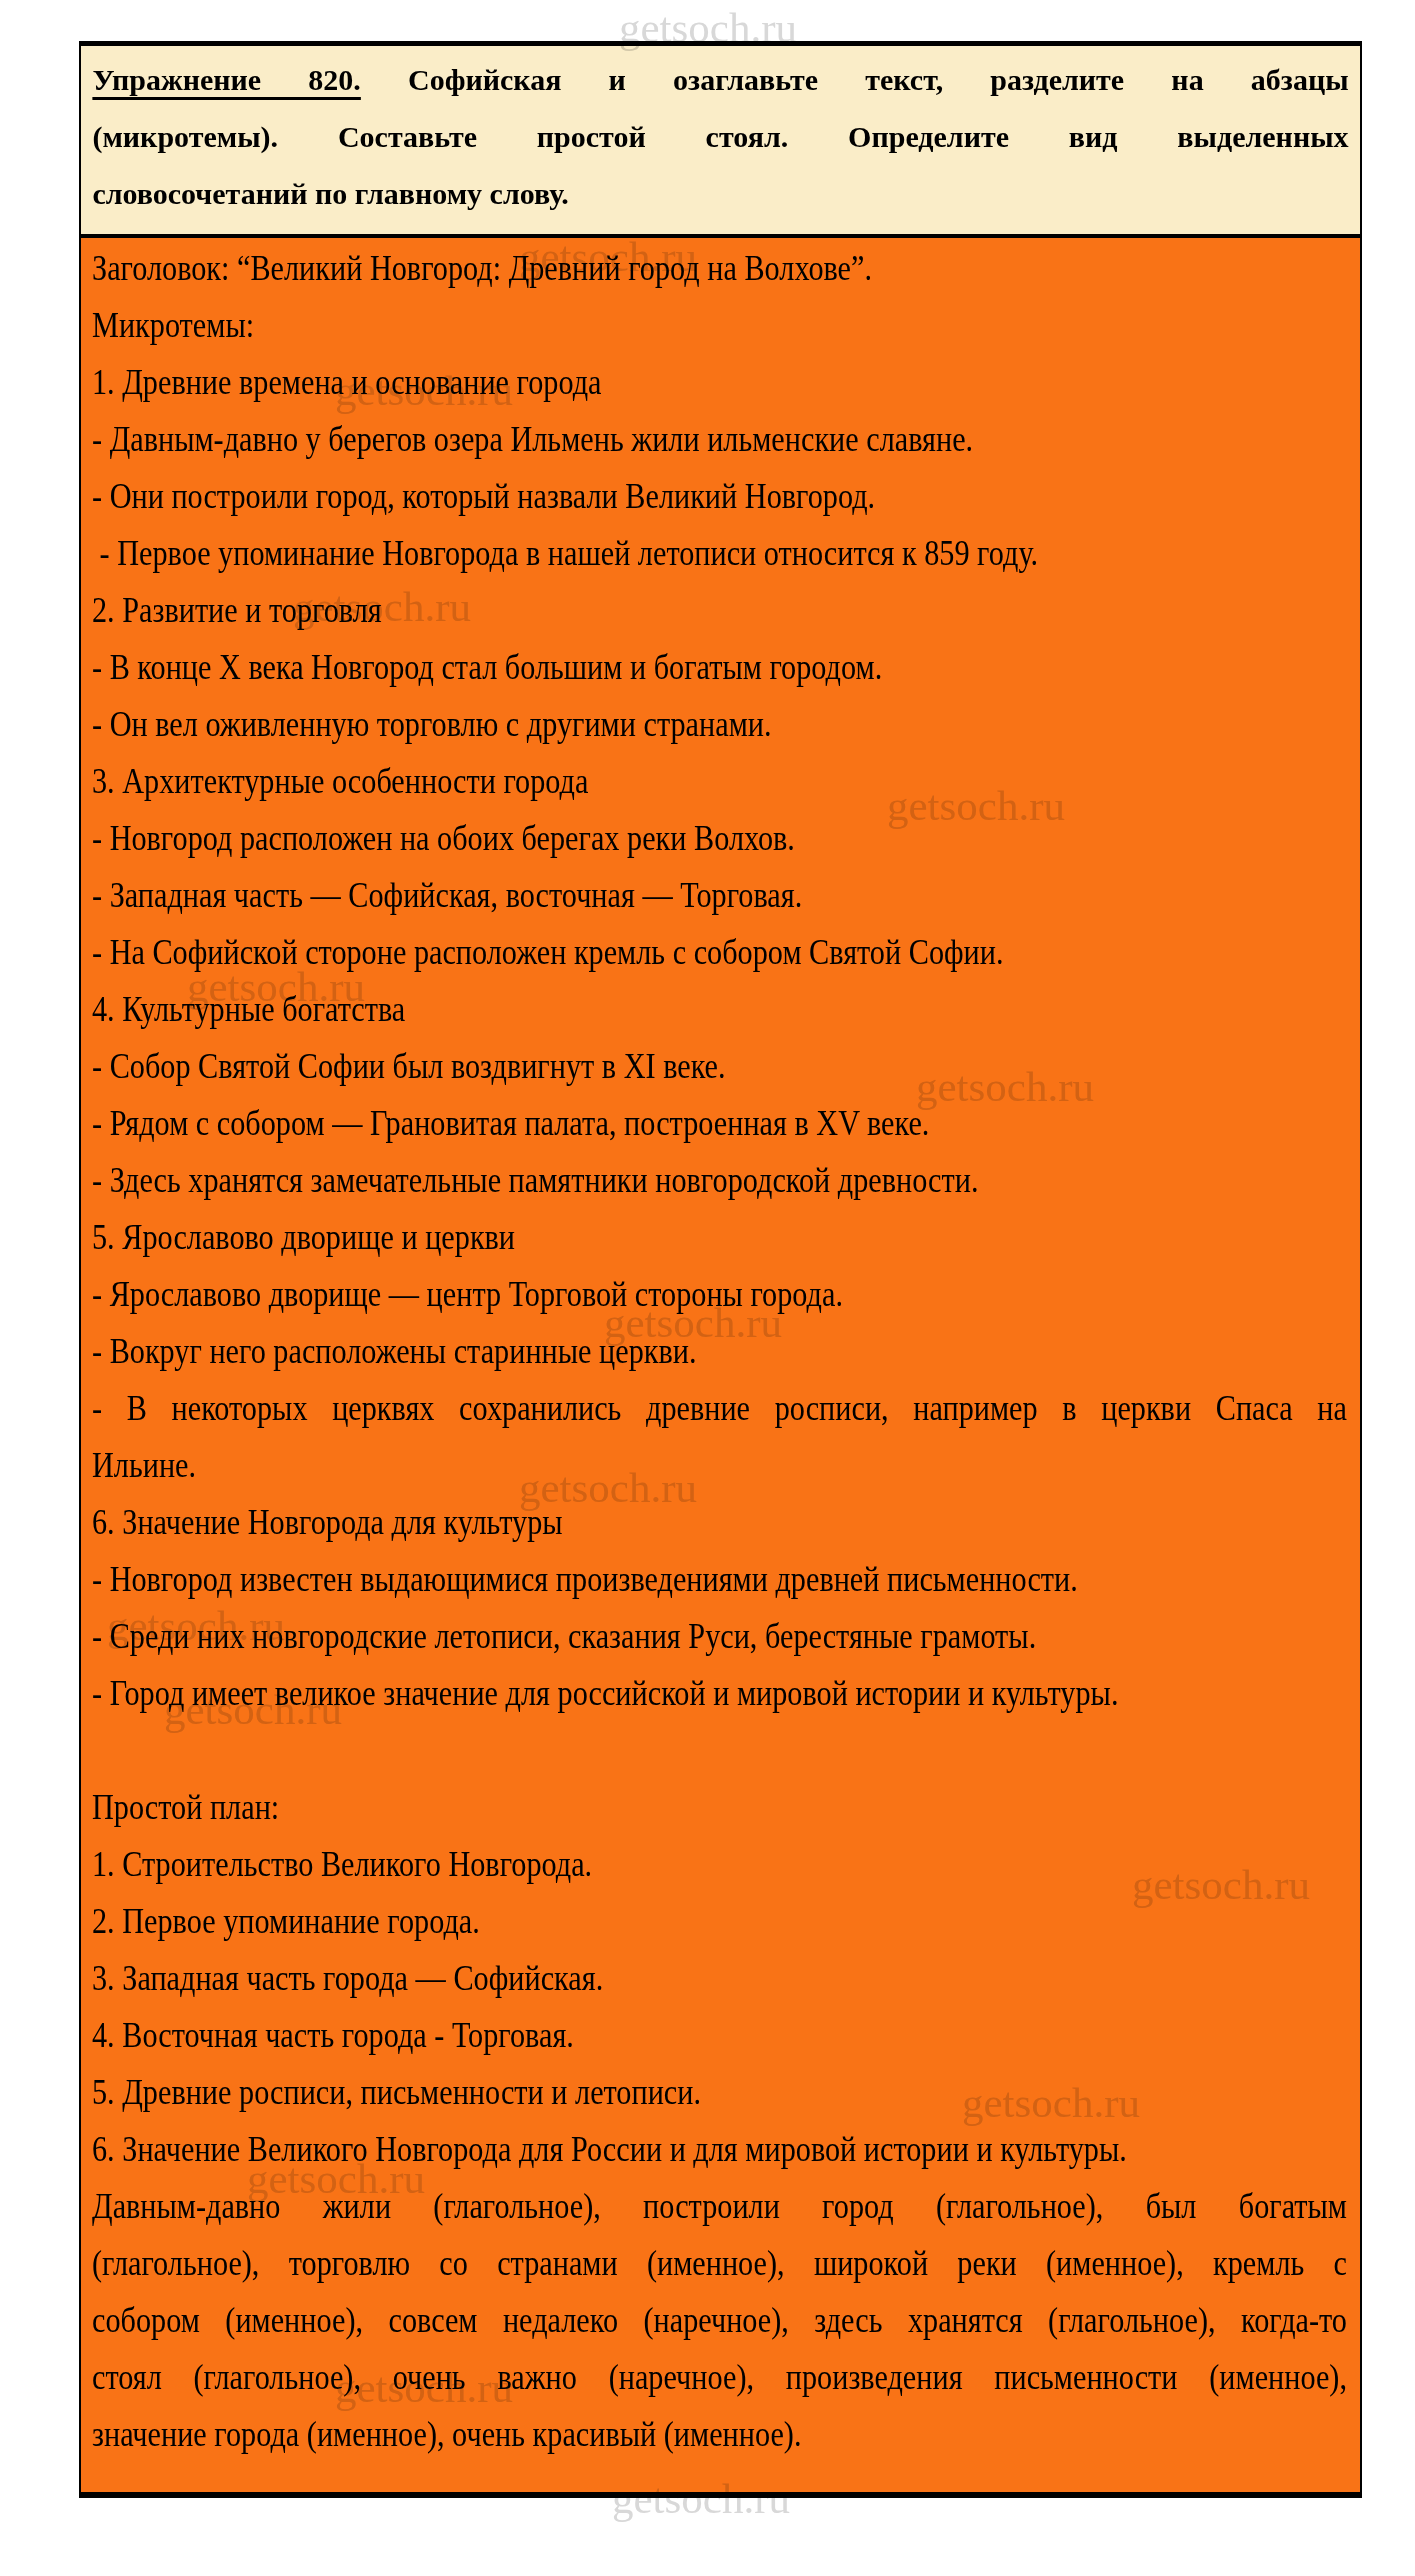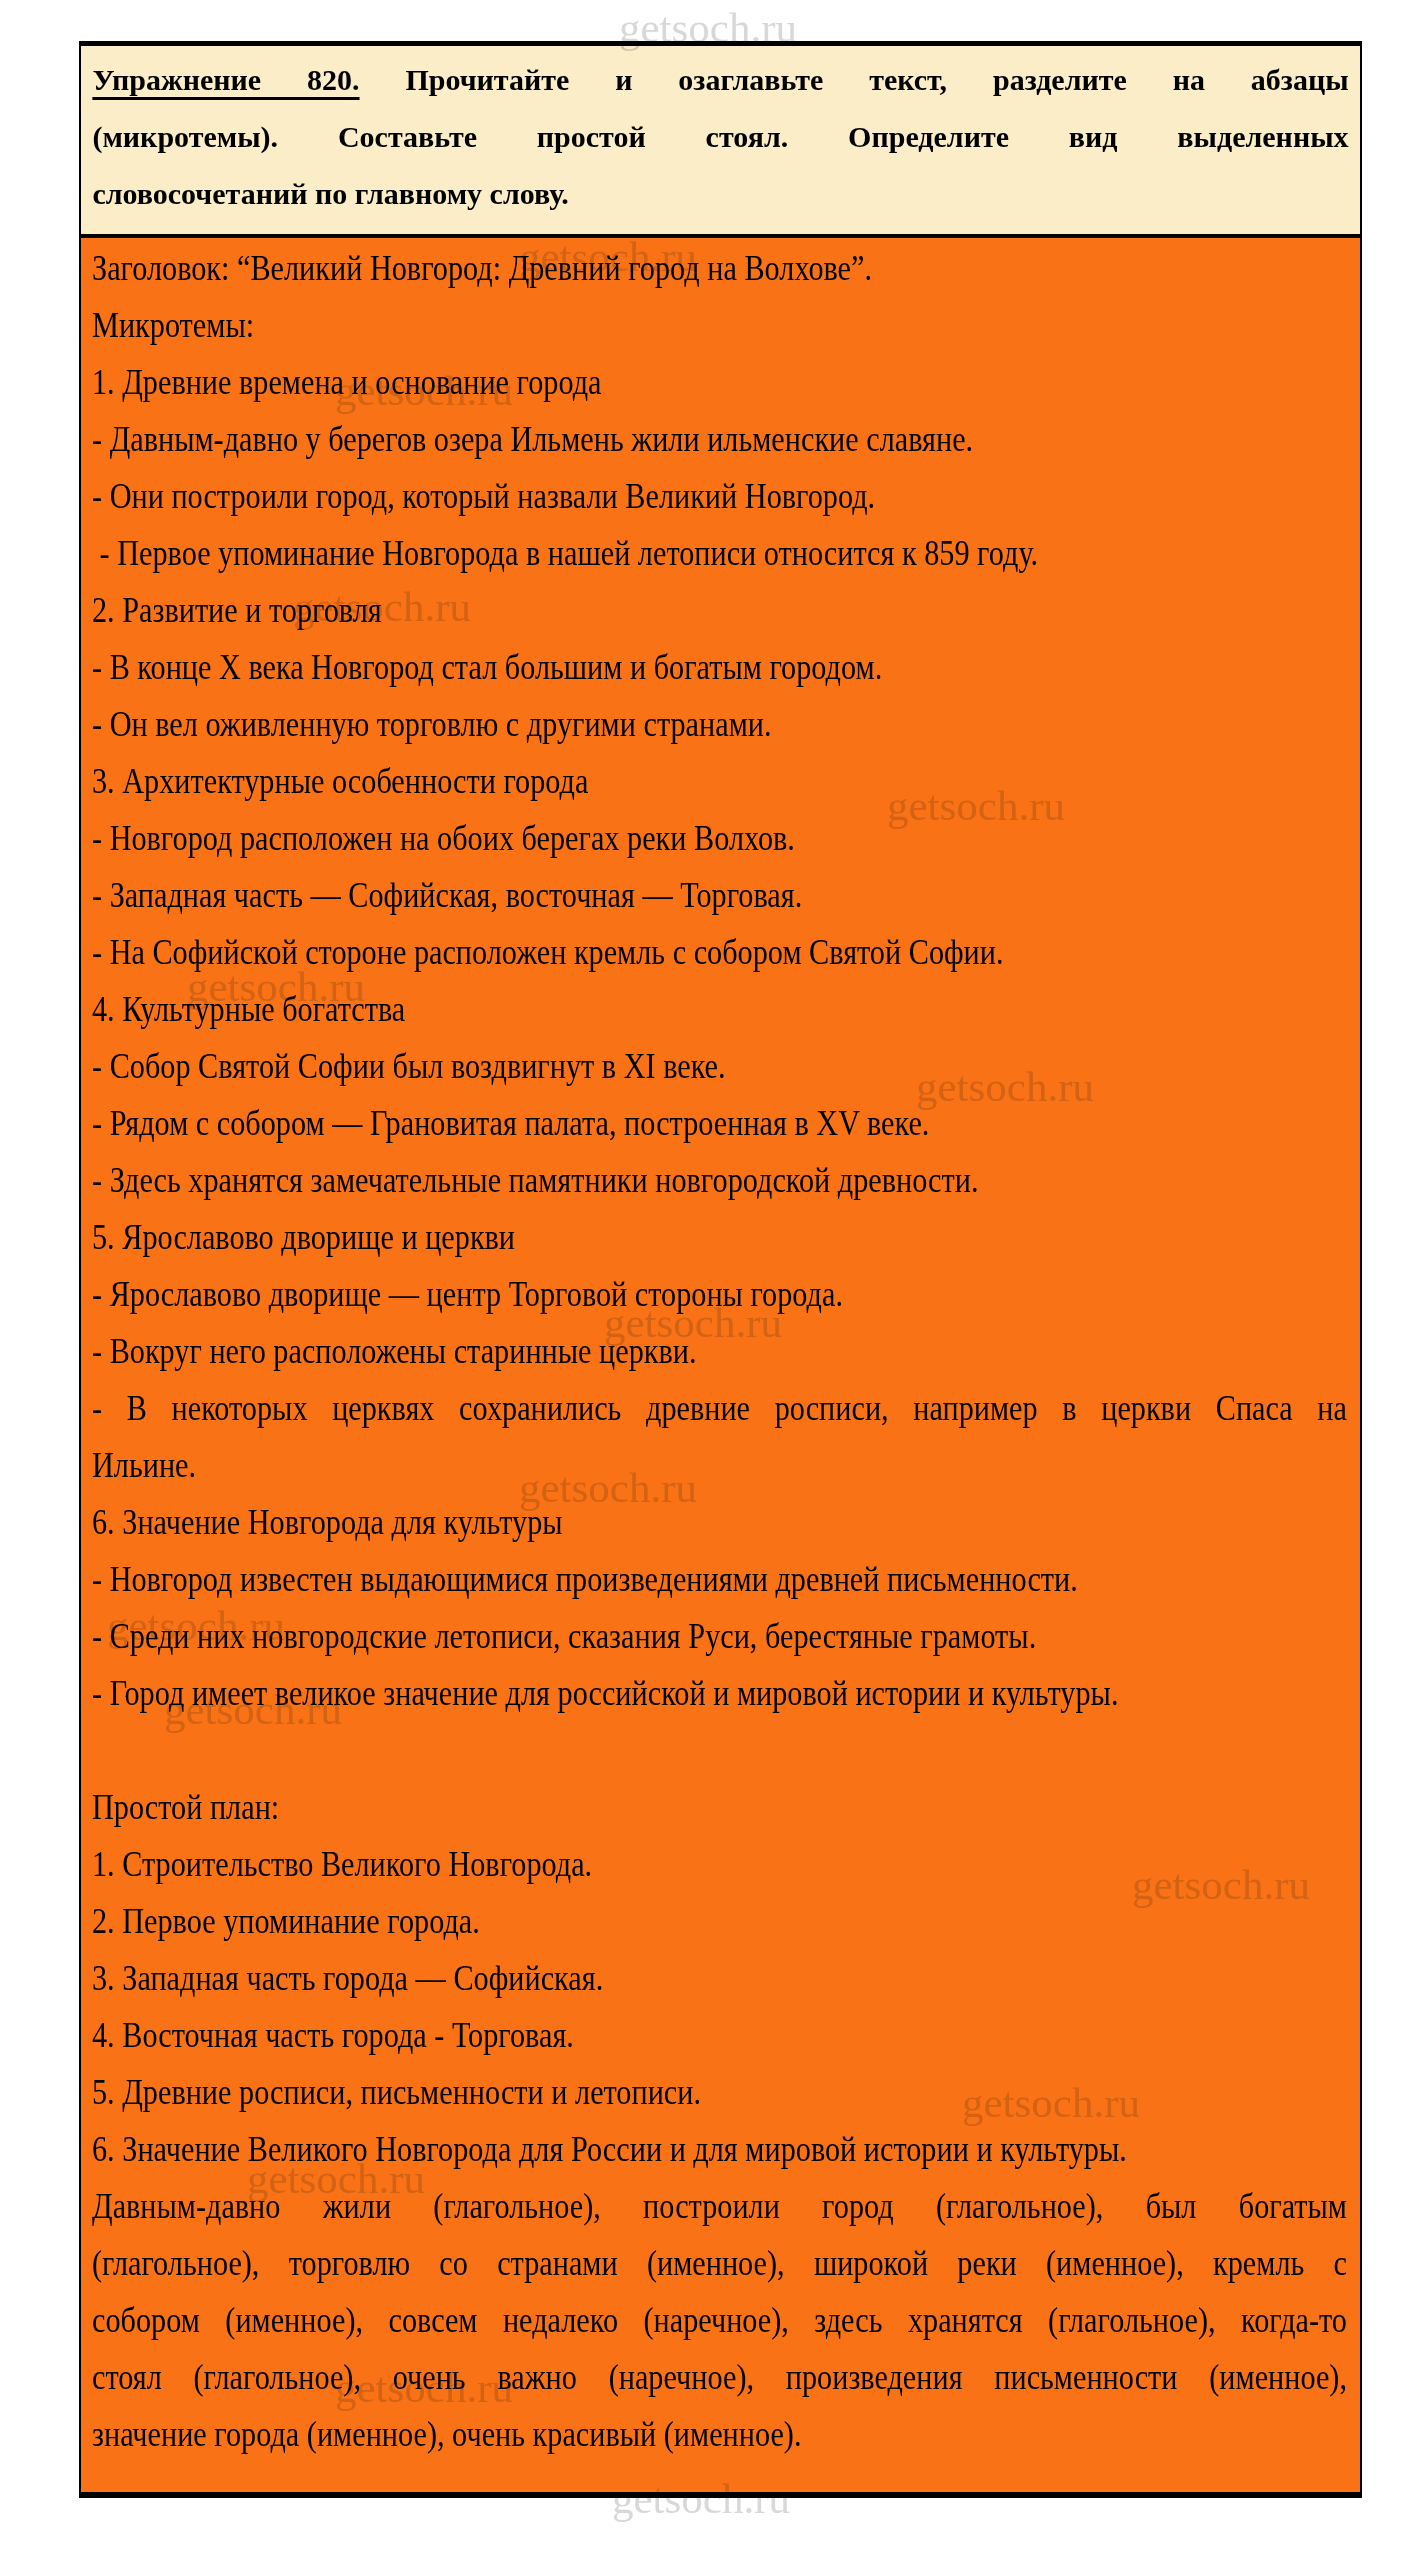--- a/index.html
+++ b/index.html
@@ -78,21 +78,21 @@
   .answer p.blank {
     height: 57px;
   }
 </style>
 </head>
 <body>
 
 <div class="page">
   <div class="doc">
     <div class="task" style="background: rgb(250, 237, 200);">
-      <p class="fill"><span class="u">Упражнение 820.</span><span> Прочитайте и озаглавьте текст, разделите на абзацы</span></p>
+      <p class="fill"><span class="u">Упражнение 820.</span><span> Софийская и озаглавьте текст, разделите на абзацы</span></p>
       <p class="fill">(микротемы). Составьте простой стоял. Определите вид выделенных</p>
       <p>словосочетаний по главному слову.</p>
     </div>
     <div class="answer">
         <p>Заголовок: “Великий Новгород: Древний город на Волхове”.</p>
         <p>Микротемы:</p>
         <p>1. Древние времена и основание города</p>
         <p>- Давным-давно у берегов озера Ильмень жили ильменские славяне.</p>
         <p>- Они построили город, который назвали Великий Новгород.</p>
         <p>&nbsp;- Первое упоминание Новгорода в нашей летописи относится к 859 году.</p>

